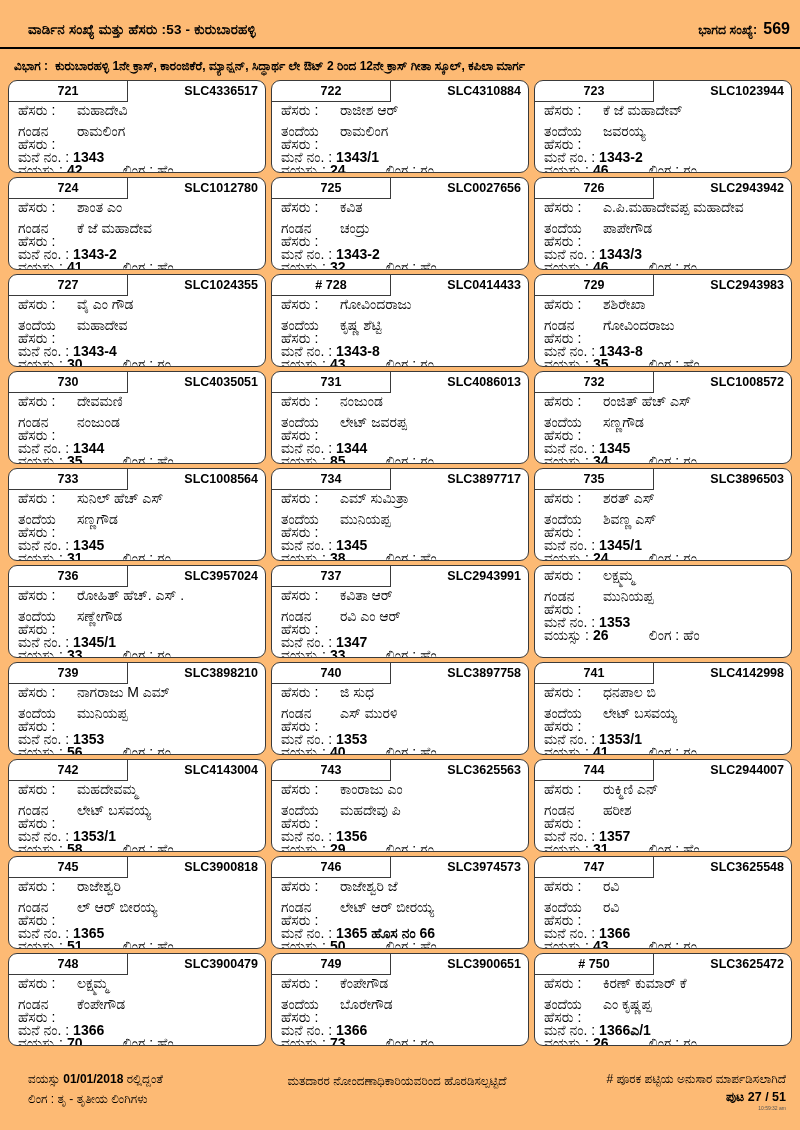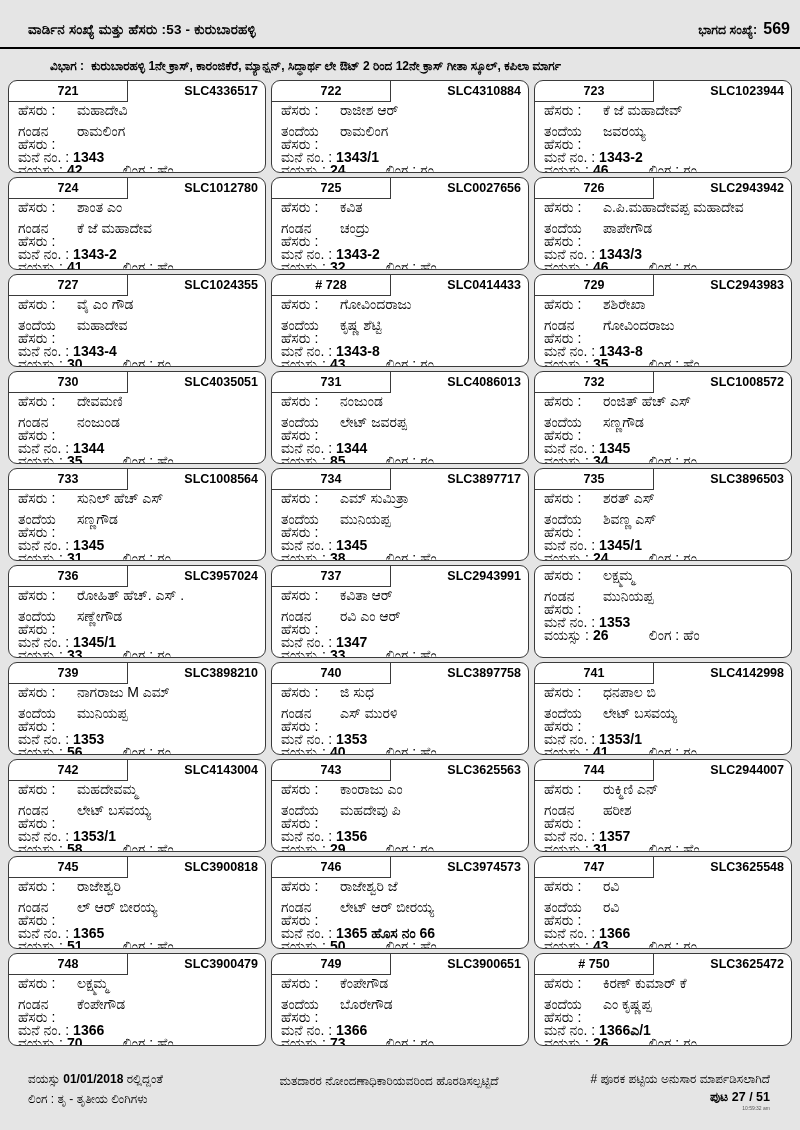--- a/index.html
+++ b/index.html
@@ -1,44 +1,44 @@
 <!DOCTYPE html>
 <html><head>
 <meta charset="utf-8">
 <style>
   html,body{margin:0;padding:0;background:#fff;}
   body{width:800px;height:1130px;position:relative;font-family:"Liberation Sans",sans-serif;color:#000;}
-  .page{position:absolute;inset:0;background:#e5e5e5;overflow:hidden;}
+  .page{position:absolute;inset:0;background:#fdba74;overflow:hidden;}
 
   
   .hdr{display:flex;justify-content:space-between;align-items:flex-end;padding:20px 10px 0 28px;}
   .ward-title{font-size:13.5px;font-weight:bold;letter-spacing:.2px;}
   .part{font-size:12.5px;font-weight:bold;white-space:nowrap;}
   .part .num{font-size:16px;margin-left:6px;}
   .hdr-rule{border:none;border-top:2px solid #000;margin:9px 0 0 0;}
   .section-line{padding:10px 12px 0 14px;font-size:12px;font-weight:bold;}
-  .section-line .sec-label{margin-right:4px;margin-left:36px;}
+  .section-line .sec-label{margin-right:4px;}
 
   
   .grid{margin:7px 8px 0 8px;display:grid;grid-template-columns:repeat(3,1fr);gap:4px 5px;}
   .card{border:1.5px solid #3a3a3a;border-radius:9px;height:91px;background:#fff;overflow:hidden;position:relative;}
   .card-top{display:flex;justify-content:space-between;align-items:flex-start;height:20px;}
   .serial-box{width:118px;height:20px;border-right:1.5px solid #3a3a3a;border-bottom:1.5px solid #3a3a3a;
     display:flex;align-items:center;justify-content:center;font-size:12.5px;font-weight:bold;}
   .slc{font-size:12.5px;font-weight:bold;padding:3px 7px 0 0;}
   .card-body{padding:1px 4px 0 9px;font-size:14px;line-height:13px;}
   .lbl{display:inline-block;min-width:55px;}
   .line-name{margin-top:2px;}
   .line-rel{margin-top:8px;}
   .b{font-weight:bold;}
   .gender-part{margin-left:22px;}
   .age-val{display:inline-block;min-width:30px;}
 
   
-  .footer{position:absolute;left:0;right:16px;top:1072px;padding:0 14px 0 28px;font-size:12px;}
+  .footer{position:absolute;left:0;right:0;top:1072px;padding:0 14px 0 28px;font-size:12px;}
   .footer-row{display:flex;justify-content:space-between;align-items:flex-start;}
   .f-left{width:230px;}
   .f-center{flex:1;text-align:center;padding-top:2px;}
   .f-right{width:250px;text-align:right;}
   .f-line2{margin-top:6px;}
   .page-no{margin-top:4px;font-weight:bold;font-size:12.5px;}
   .tiny-time{font-size:5px;color:#555;margin-top:0px;}
 </style>
 </head>
 <body>

